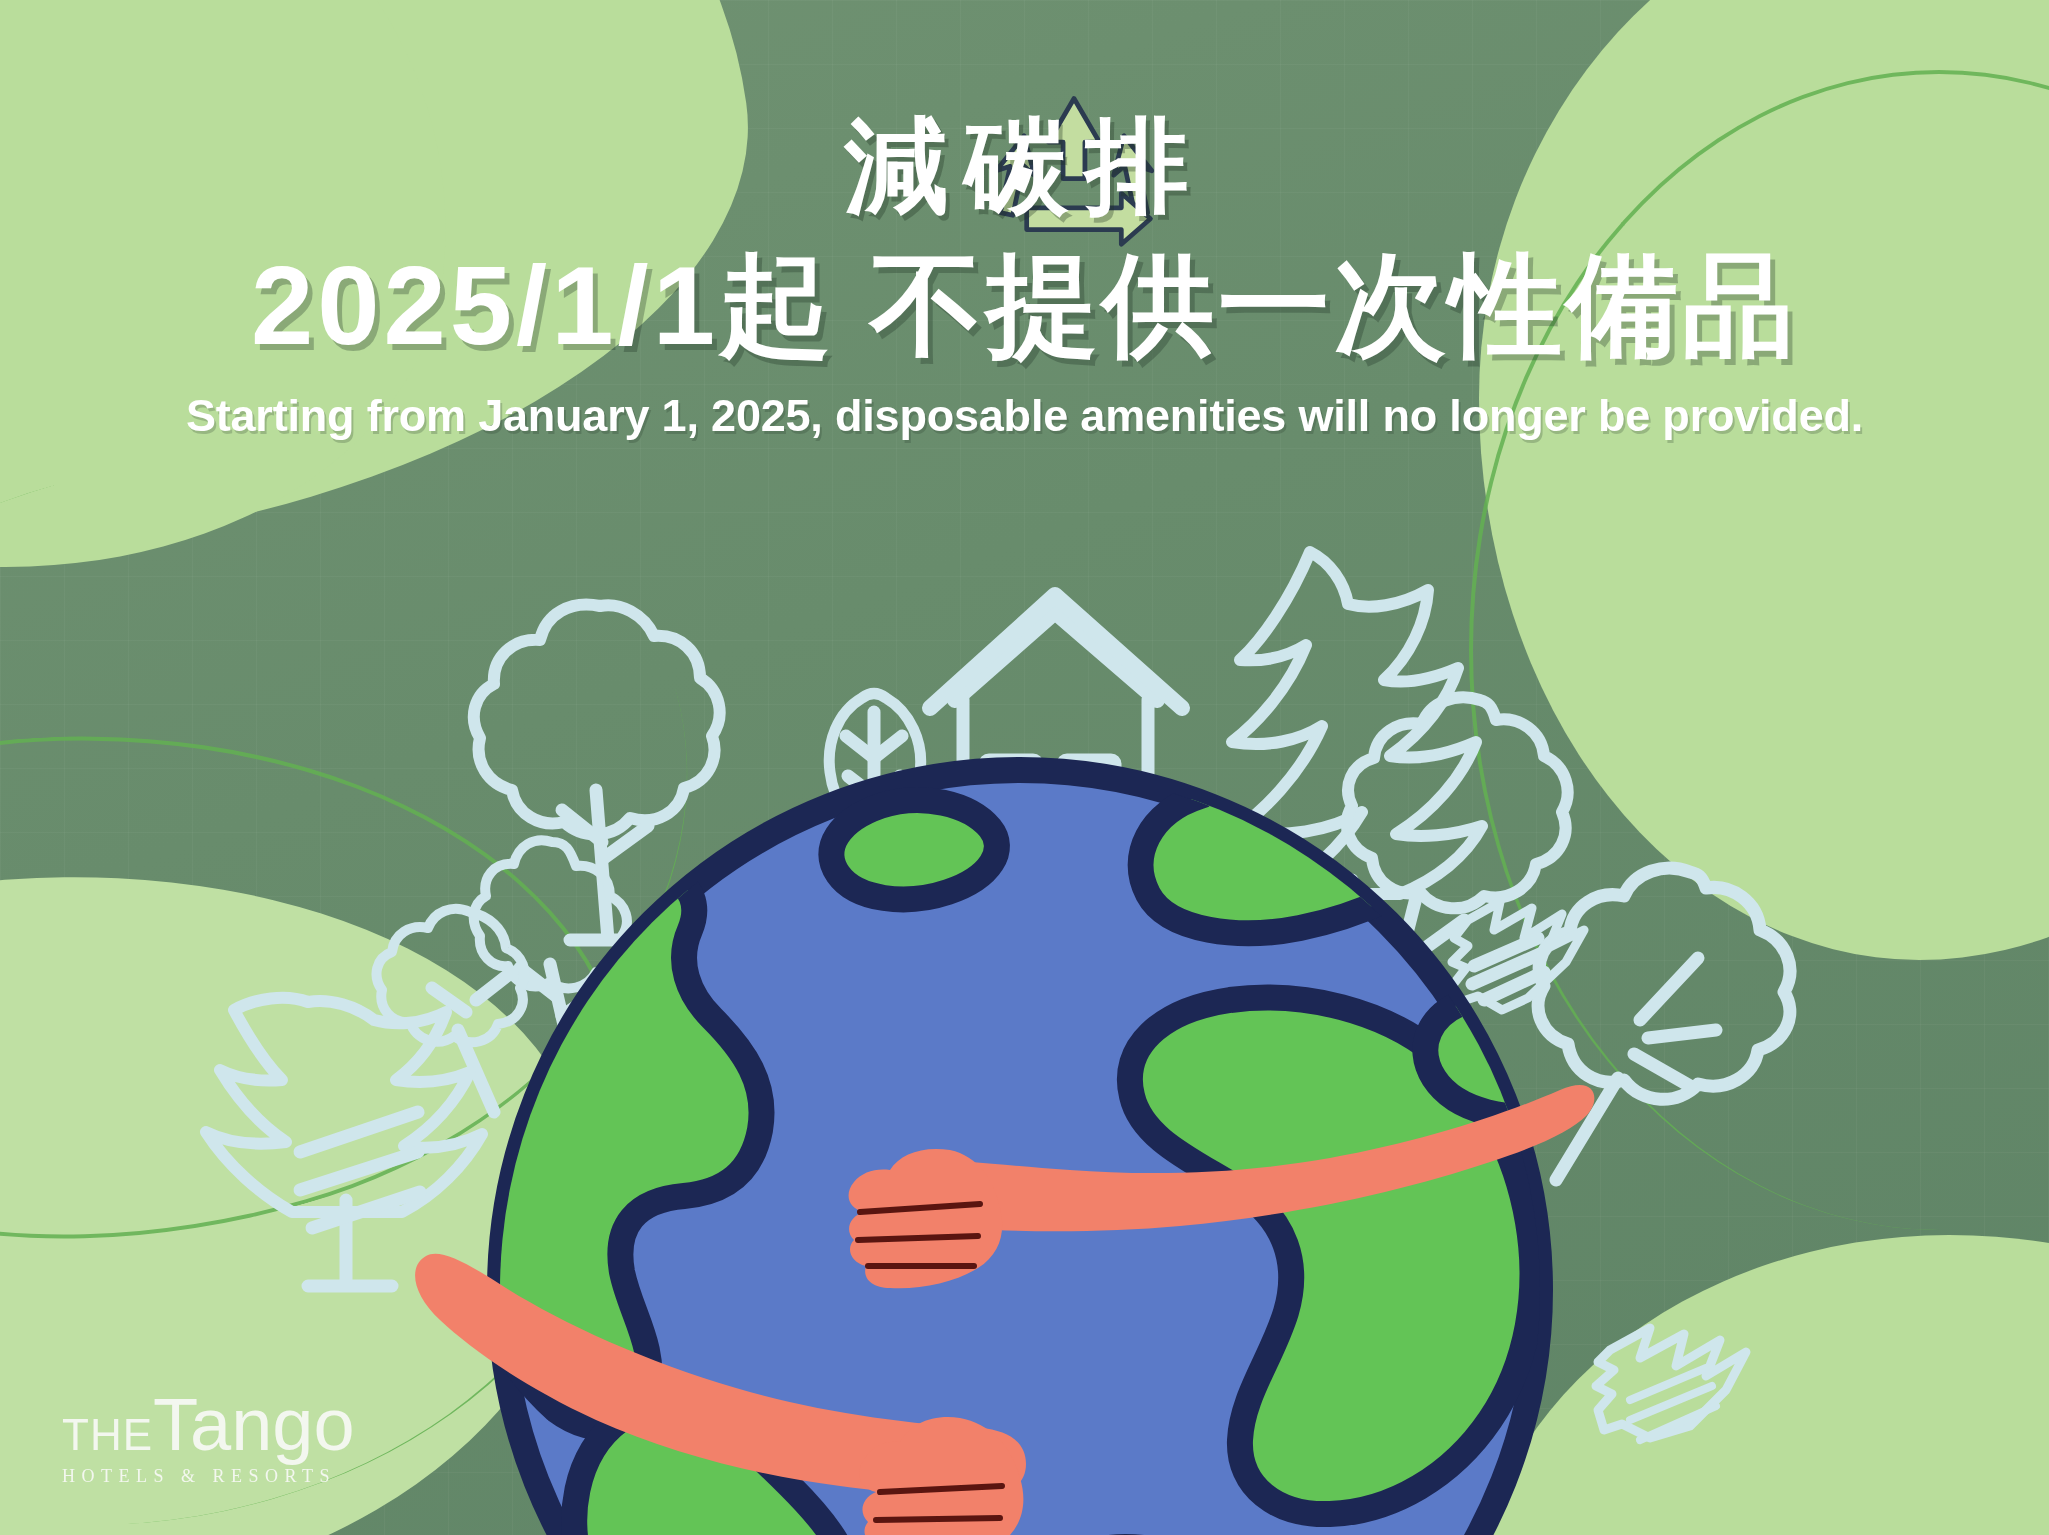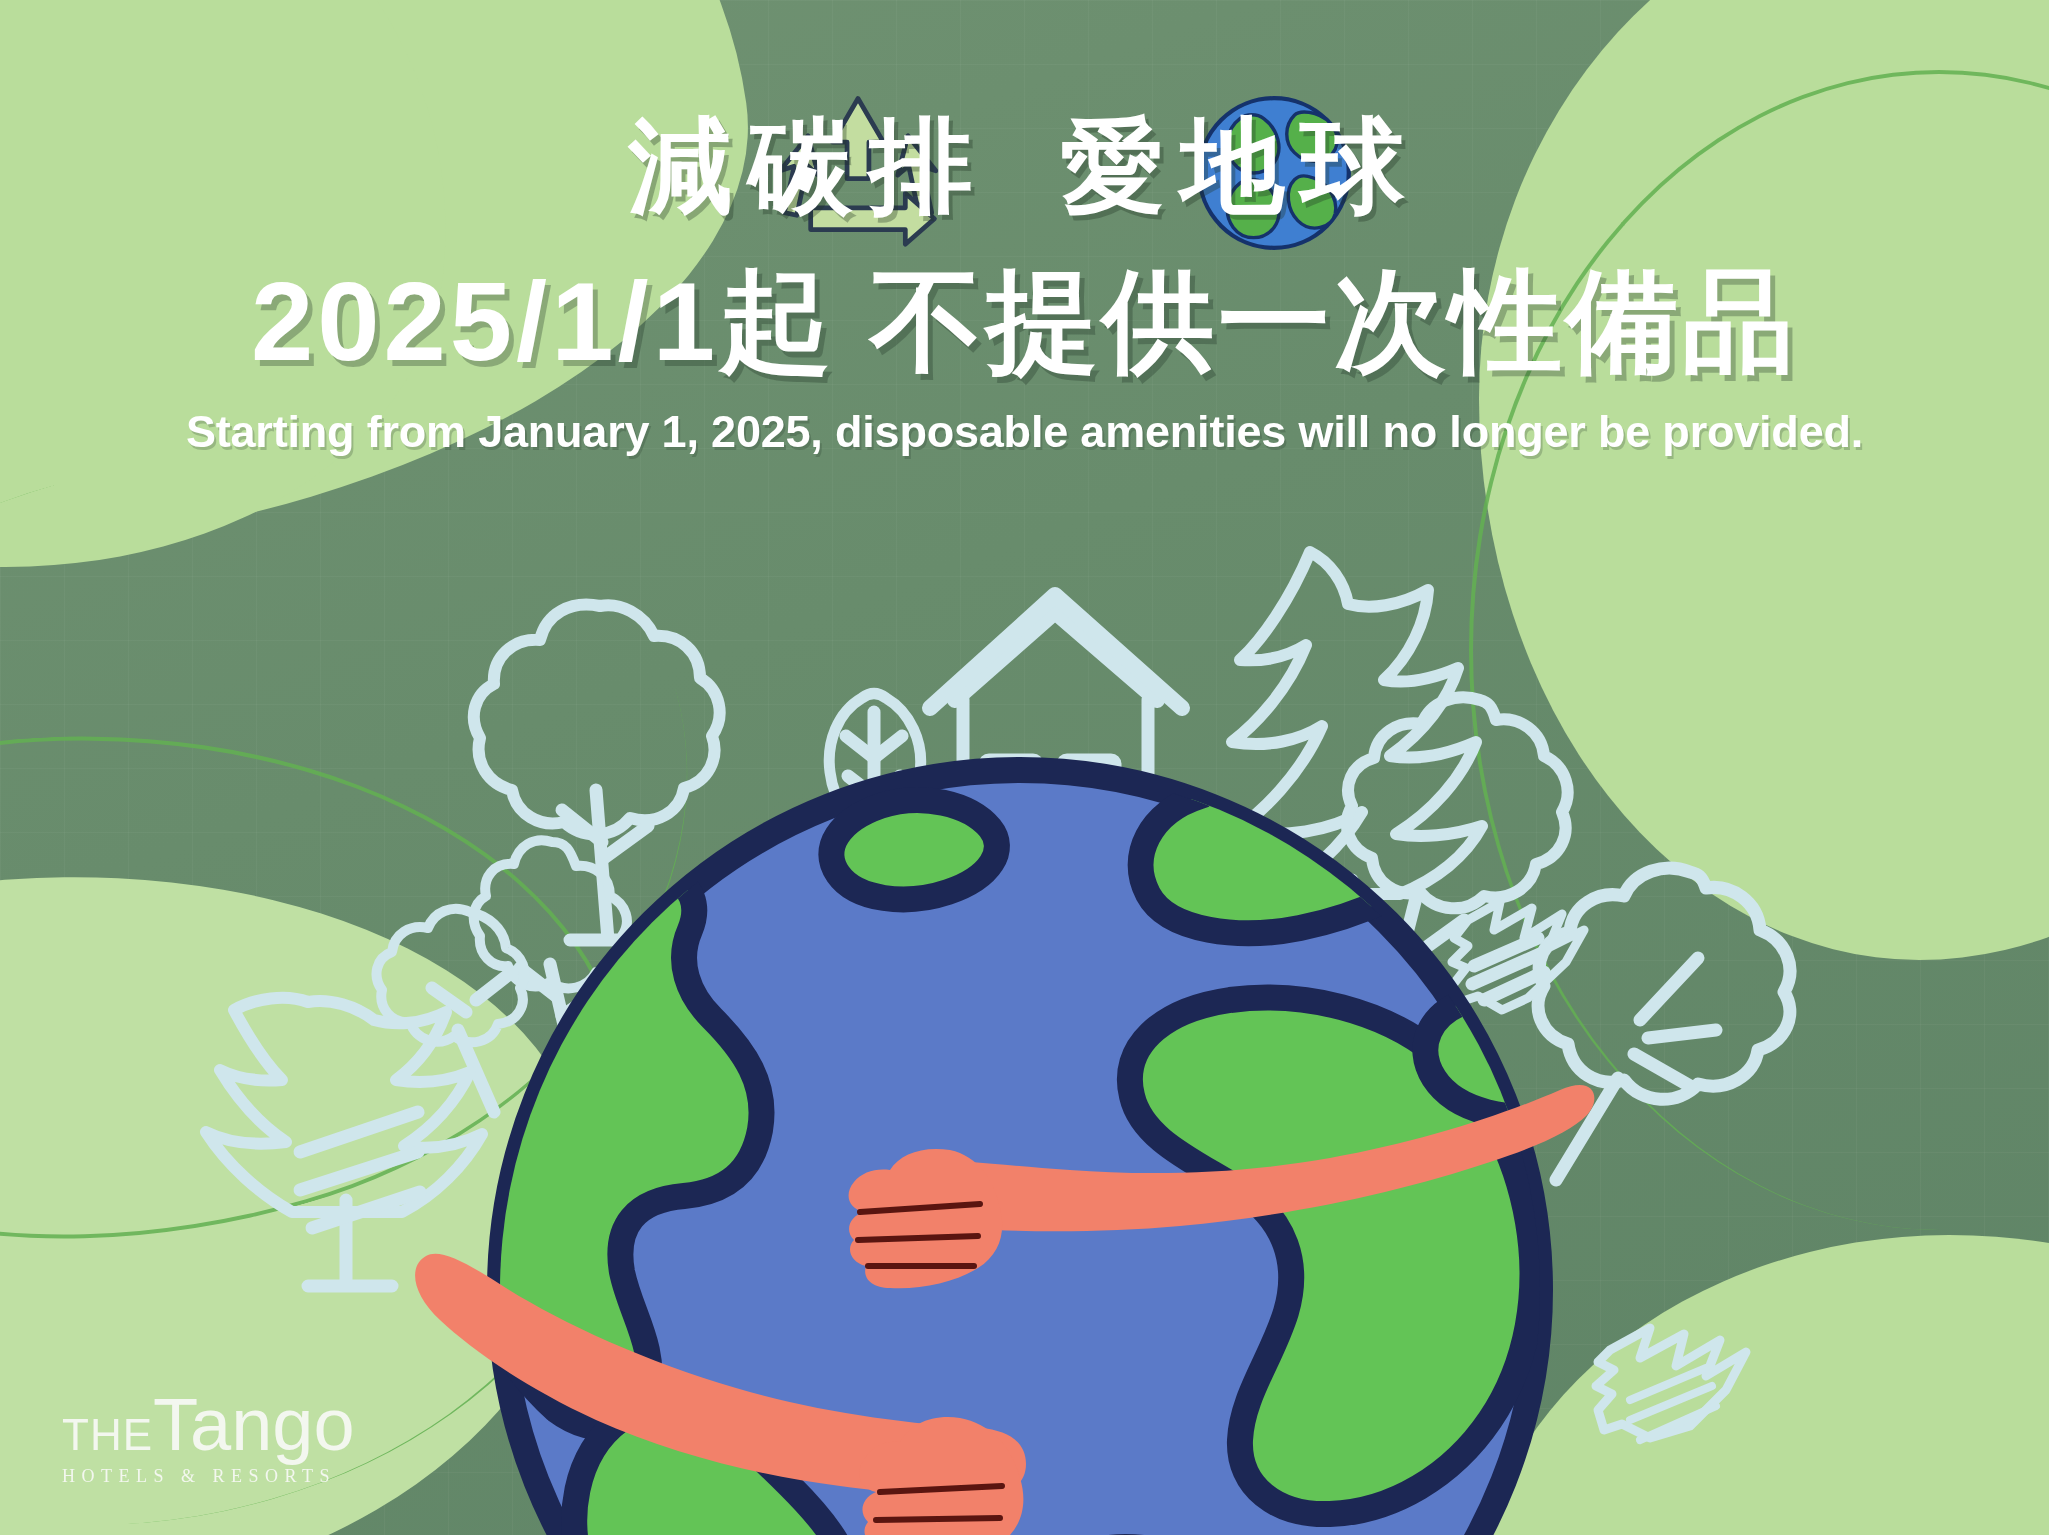--- a/index.html
+++ b/index.html
@@ -128,21 +128,21 @@
     position:absolute; z-index:1;
     left:138px; top:-30px;
     width:182px; height:182px;
   }
   .deco-earth {
     position:absolute; z-index:1;
     left:128px; top:-26px;
     width:170px; height:170px;
   }
   .line2 {
-    margin-top:28px;
+    margin-top:12px;
     font-weight:bold;
     font-size:112px;
     letter-spacing:4px;
     color:#ffffff;
     text-shadow:5px 6px 0 rgba(30,50,35,.3);
     line-height:1.04;
     white-space:nowrap;
   }
   .line3 {
     margin-top:26px;
@@ -424,32 +424,20 @@
           <g fill="#c3dda0" stroke="#2b3b50" stroke-width="2.6" stroke-linejoin="round">
             <path d="M50 8 L64 32 L56 32 L56 52 L44 52 L44 32 L36 32 Z"></path>
             <path d="M14 72 L14 46 L7 50 L18 28 L28 48 L21 44 L21 72 Z" transform="rotate(12 18 50)"></path>
             <path d="M86 72 L86 46 L93 50 L82 28 L72 48 L79 44 L79 72 Z" transform="rotate(-12 82 50)"></path>
             <path d="M24 68 L76 68 L76 60 L92 74 L76 88 L76 80 L24 80 Z"></path>
           </g>
         </svg>
         <span class="cjk-big">減碳排</span>
       </div>
 
-      <div class="title-seg">
-        <svg class="deco-earth" viewBox="0 0 100 100">
-          <circle cx="50" cy="50" r="44" fill="#3f7fd1" stroke="#15326b" stroke-width="2.5"></circle>
-          <g fill="#55b04a" stroke="#15326b" stroke-width="2">
-            <path d="M30 18 C22 24 20 36 26 44 C32 52 44 52 50 44 C56 36 52 24 44 18 C40 15 34 15 30 18 Z"></path>
-            <path d="M62 16 C56 22 56 32 62 38 C70 46 82 44 86 36 C90 28 84 18 74 15 C70 14 65 13 62 16 Z"></path>
-            <path d="M30 56 C22 62 20 74 26 82 C32 90 44 90 50 82 C56 74 52 62 44 56 C40 53 34 53 30 56 Z"></path>
-            <path d="M62 54 C56 60 58 72 64 78 C72 86 84 82 86 74 C88 64 80 54 70 52 C66 51 64 52 62 54 Z"></path>
-          </g>
-        </svg>
-        <span class="cjk-big">愛地球</span>
-      </div>
 
     </div>
 
     <div class="line2">2025/1/1起 不提供一次性備品</div>
     <div class="line3">Starting from January 1, 2025, disposable amenities will no longer be provided.</div>
   </div>
 
   <div class="logo">
     <div class="logo-main">
       <span class="logo-the">THE</span><span class="logo-tango">Tango</span>

